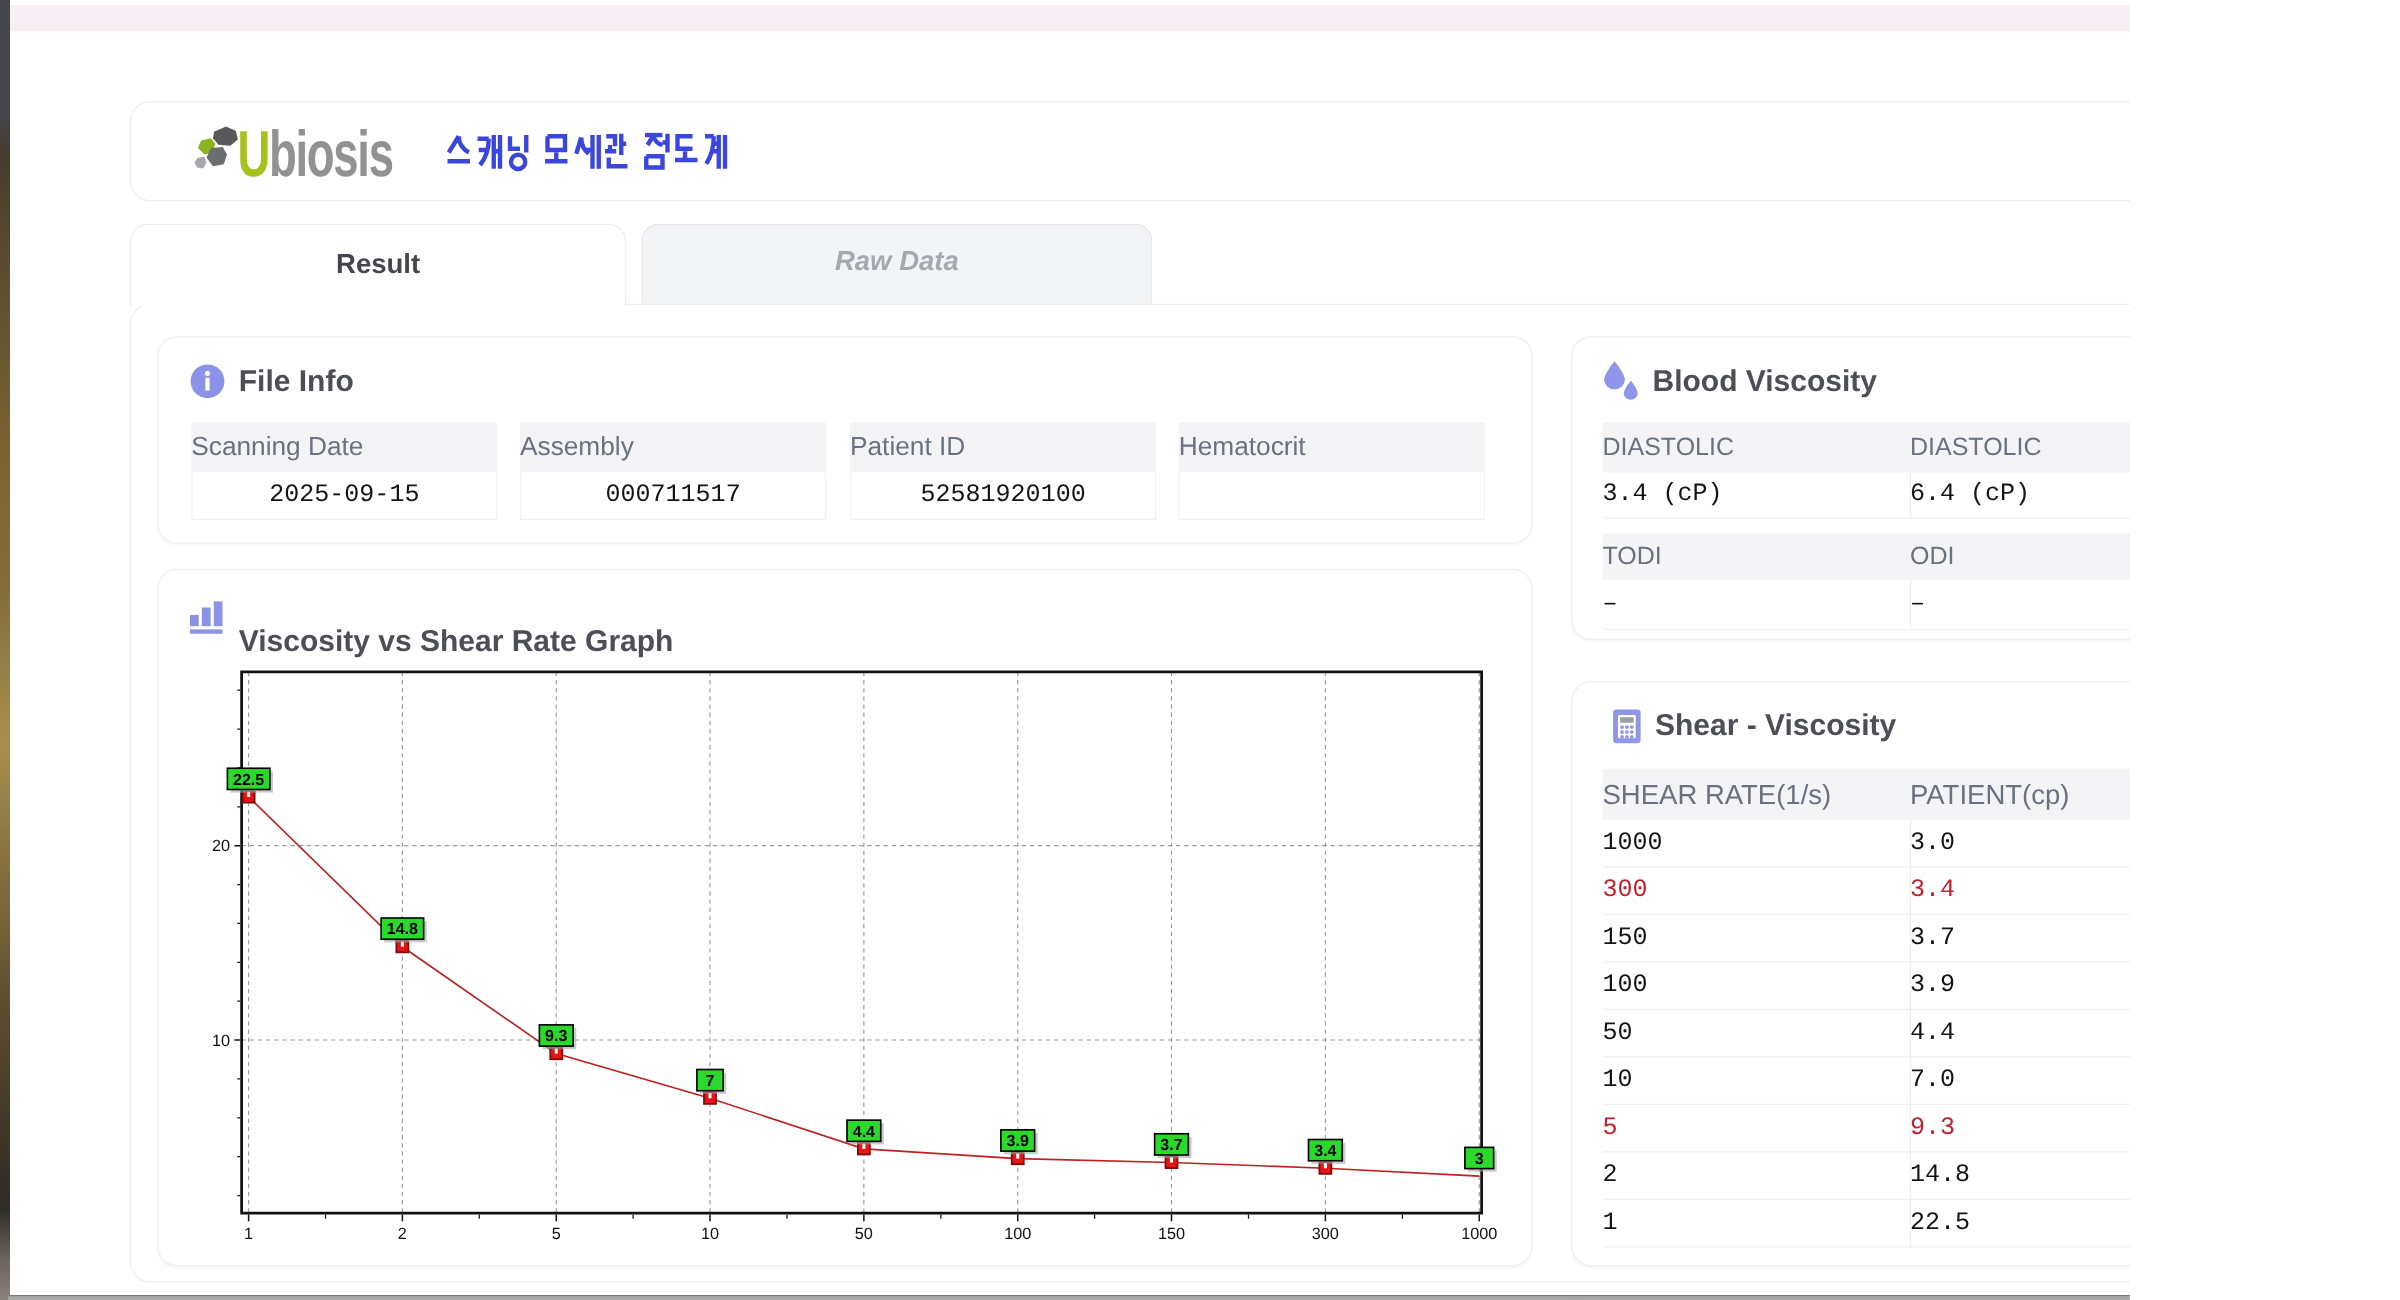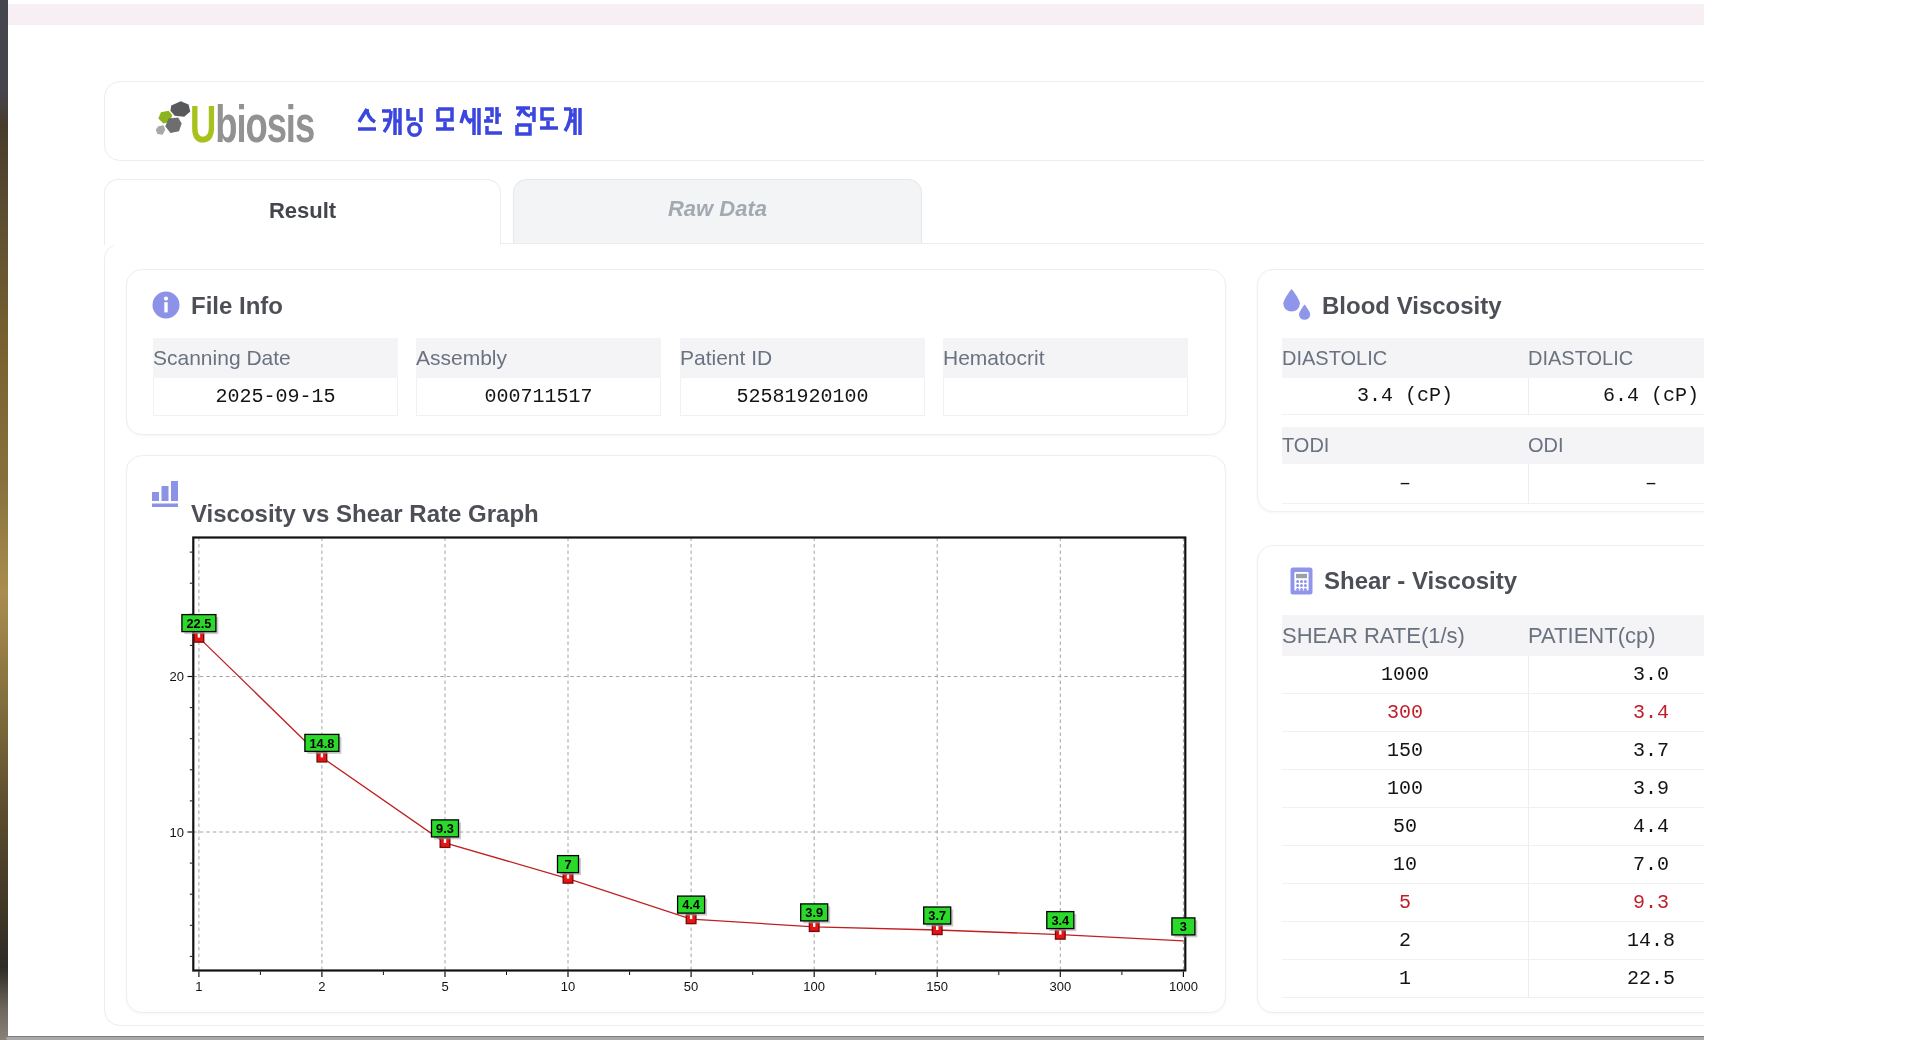--- a/index.html
+++ b/index.html
@@ -38,21 +38,21 @@
   .ctitle { position:absolute; font-size:24px; font-weight:bold; color:#4d4f57; white-space:nowrap; }
 
   .gband { position:absolute; background:#f4f4f6; color:#6a7280; font-size:21px;
     white-space:nowrap; }
   .vcell { position:absolute; background:#fff; border:1px solid #f1f1f4; border-top:none;
     font-family:"Liberation Mono", monospace; font-size:20px; color:#141414; text-align:center; }
   .sep { position:absolute; background:#ededf0; width:1px; }
   .red, .trow .red { color:#c11e2b !important; }
 
   .trow { position:absolute; border-bottom:1px solid #f0f0f3; }
-  .trow .c1, .trow .c2 { position:absolute; top:0; height:100%; width:246px; text-align:center;
+  .trow .c1, .trow .c2 { position:absolute; top:0; height:100%; width:246px; 
     font-family:"Liberation Mono", monospace; font-size:20px; color:#141414; }
   .trow .c1 { left:0; } .trow .c2 { left:246px; }
 </style>
 </head>
 <body>
 <div id="screen">
   <div id="lstrip" class="abs"></div>
   <div id="topbar" class="abs">
     <svg class="abs" style="left:1892px;top:3px" width="20" height="20" viewBox="0 0 20 20">
       <path d="M4.5 4.5 L15.5 15.5 M15.5 4.5 L4.5 15.5" stroke="#2e2e2e" stroke-width="1.6"></path>

